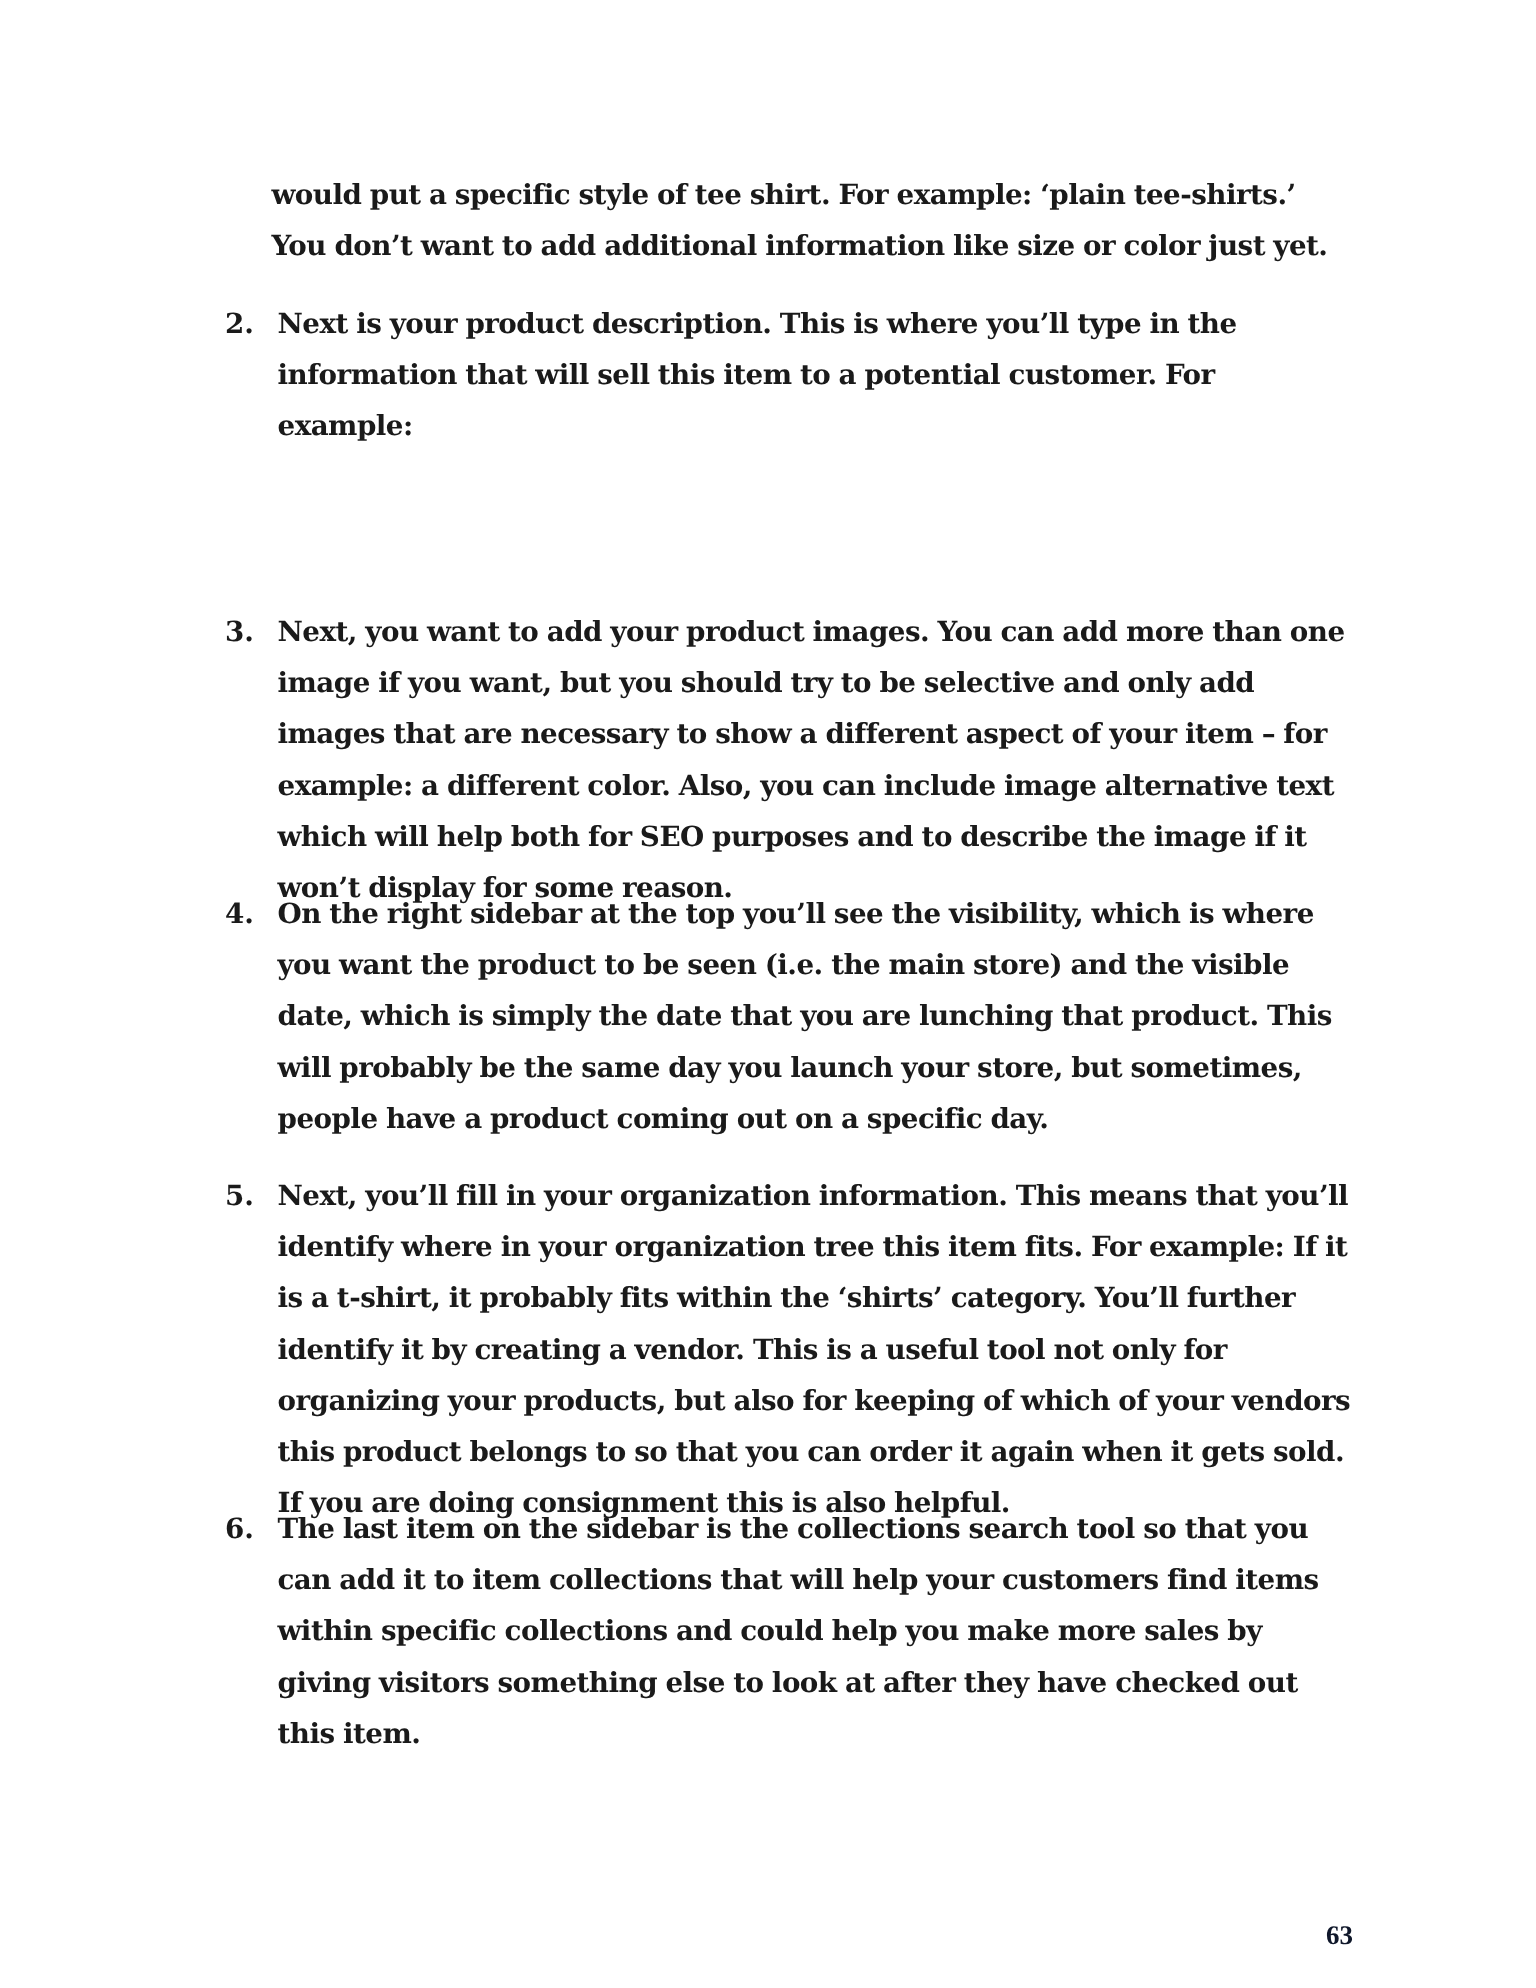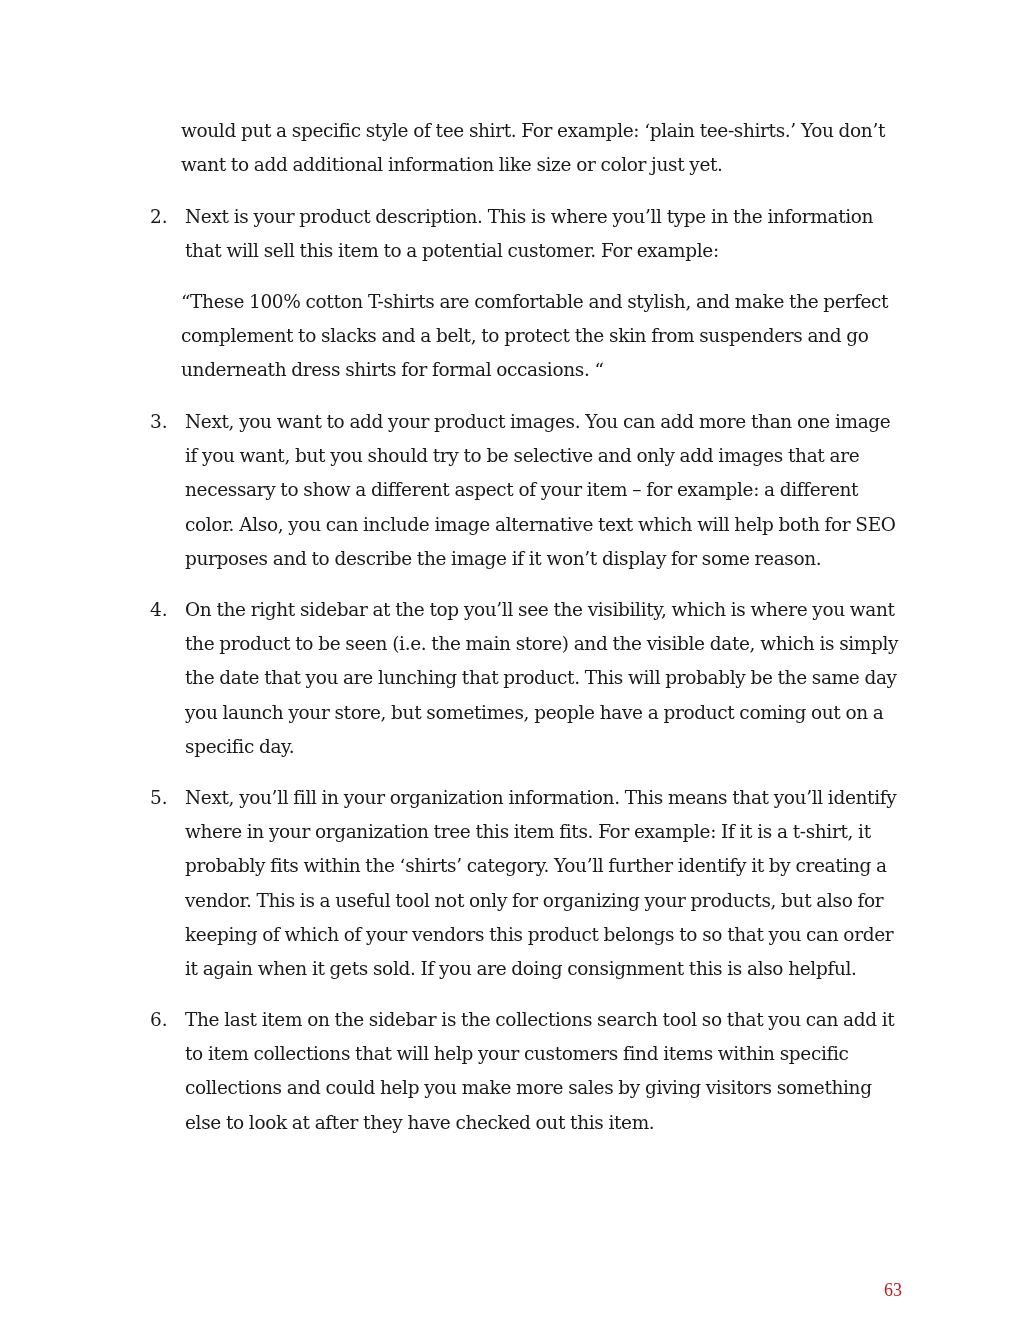--- a/index.html
+++ b/index.html
@@ -1,39 +1,38 @@
 <!DOCTYPE html>
 <html><head>
 <meta charset="utf-8">
 <style>
   html, body { margin: 0; padding: 0; background: #ffffff; }
   body { width: 1024px; height: 1325px; position: relative; overflow: hidden;
          font-family: "DejaVu Serif", "Liberation Serif", serif; color: #1a1a1a; }
-  .page { position: absolute; left: 0; top: 0; width: 1024px; height: 928px; }
+  .page { position: absolute; left: 0; top: 0; width: 1024px; height: 928px; font-weight: bold; }
   .para { position: absolute; left: 181px; width: 720px; font-size: 18.5px; line-height: 34.2px;
           letter-spacing: -0.35px; word-spacing: -0.5px; margin: 0; }
   .item { position: absolute; left: 0; width: 1024px; }
   .num { position: absolute; left: 150px; font-size: 18.5px; line-height: 34.2px; }
   .item .para { position: absolute; left: 185px; top: 0; }
   .page-number { position: absolute; left: 884px; top: 1280px; font-family: "Liberation Serif", serif;
-                 font-size: 18px; color: #b91c1c; }
+                 font-size: 18px; color: #0f172a; }
 </style>
 </head>
 <body>
 
 <div class="page">
 
   <p class="para" style="top:114px;">would put a specific style of tee shirt. For example: ‘plain tee-shirts.’ You don’t want to add additional information like size or color just yet.</p>
 
   <div class="item" style="top:200px;">
     <span class="num">2.</span>
     <p class="para">Next is your product description. This is where you’ll type in the information that will sell this item to a potential customer. For example:</p>
   </div>
 
-  <p class="para" style="top:285px;">“These 100% cotton T-shirts are comfortable and stylish, and make the perfect complement to slacks and a belt, to protect the skin from suspenders and go underneath dress shirts for formal occasions. “</p>
 
   <div class="item" style="top:405px;">
     <span class="num">3.</span>
     <p class="para">Next, you want to add your product images. You can add more than one image if you want, but you should try to be selective and only add images that are necessary to show a different aspect of your item – for example: a different color. Also, you can include image alternative text which will help both for SEO purposes and to describe the image if it won’t display for some reason.</p>
   </div>
 
   <div class="item" style="top:593px;">
     <span class="num">4.</span>
     <p class="para">On the right sidebar at the top you’ll see the visibility, which is where you want the product to be seen (i.e. the main store) and the visible date, which is simply the date that you are lunching that product. This will probably be the same day you launch your store, but sometimes, people have a product coming out on a specific day.</p>
   </div>

